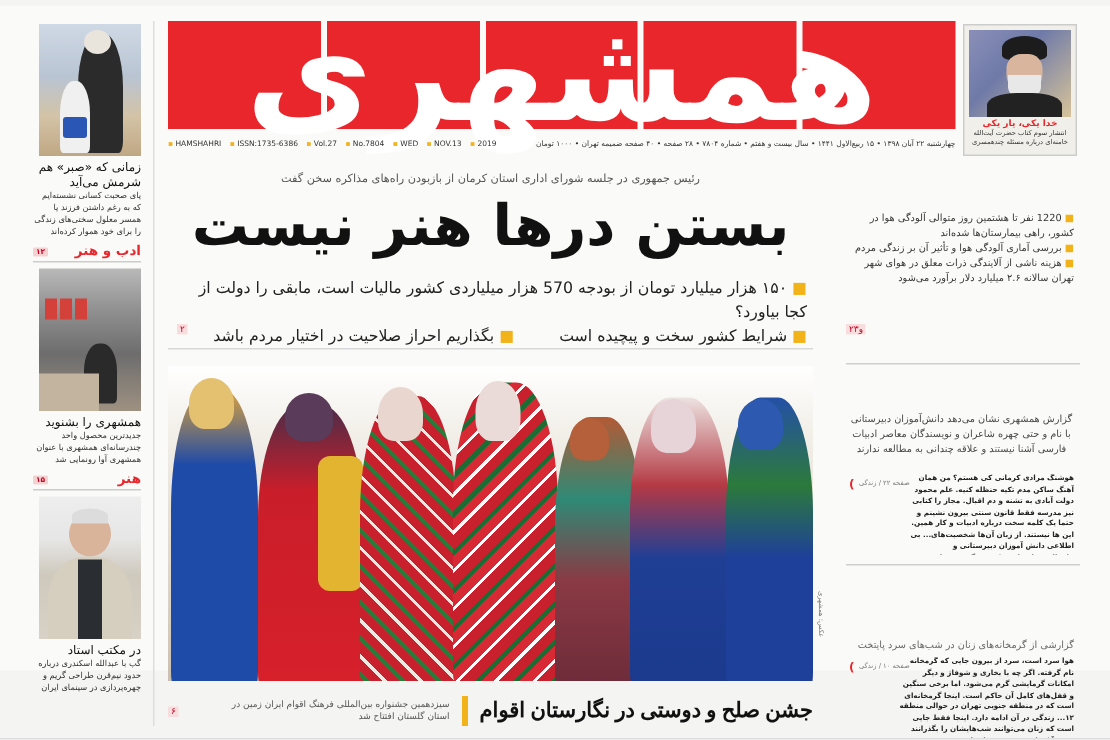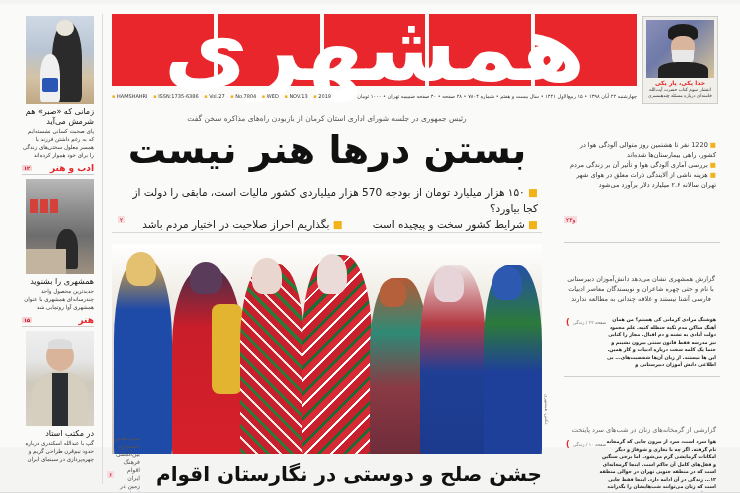--- a/index.html
+++ b/index.html
@@ -57,21 +57,21 @@
   .pg-num { position: absolute; font-size: 6px; color: #c02; background: #f7dddd; padding: 0 2px; }
   .center-rule { position: absolute; left: 112px; top: 228px; width: 430px; height: 1px; background: #d8d8d8; }
 
   .main-photo { position: absolute; left: 112px; top: 240px; width: 430px; height: 210px; overflow: hidden;
     background: linear-gradient(180deg,#ffffff 0%, #f3f0ea 20%, #d6cdc1 80%, #c9bfb1 100%); }
   .person { position: absolute; bottom: -6px; border-radius: 40% 40% 6% 6%; }
   .scarf { position: absolute; border-radius: 50% 50% 35% 35%; }
   .photo-credit { position: absolute; left: 544px; top: 390px; writing-mode: vertical-rl; font-size: 4.5px; color: #777; }
 
   .cap-row { position: absolute; left: 112px; top: 456px; width: 430px; height: 28px; display: flex; direction: rtl; align-items: center; }
-  .cap-head { font-weight: bold; font-size: 20px; white-space: nowrap; }
+  .cap-head { font-weight: bold; font-size: 14px; white-space: nowrap; font-family: Liberation Serif, serif; }
   .cap-bar { width: 4px; height: 20px; background: #f2b21a; margin: 0 8px; }
   .cap-text { font-size: 6px; color: #555; line-height: 8px; width: 150px; }
   .cap-pg { margin-right: auto; font-size: 6px; color: #c02; background: #f7dddd; padding: 0 2px; }
   .bottom-rule { position: absolute; left: 0; top: 488px; width: 740px; height: 5px; background: #eeeeea; border-top: 1px solid #ddd; }
 </style>
 </head>
 <body>
 
 <div class="page">
 

